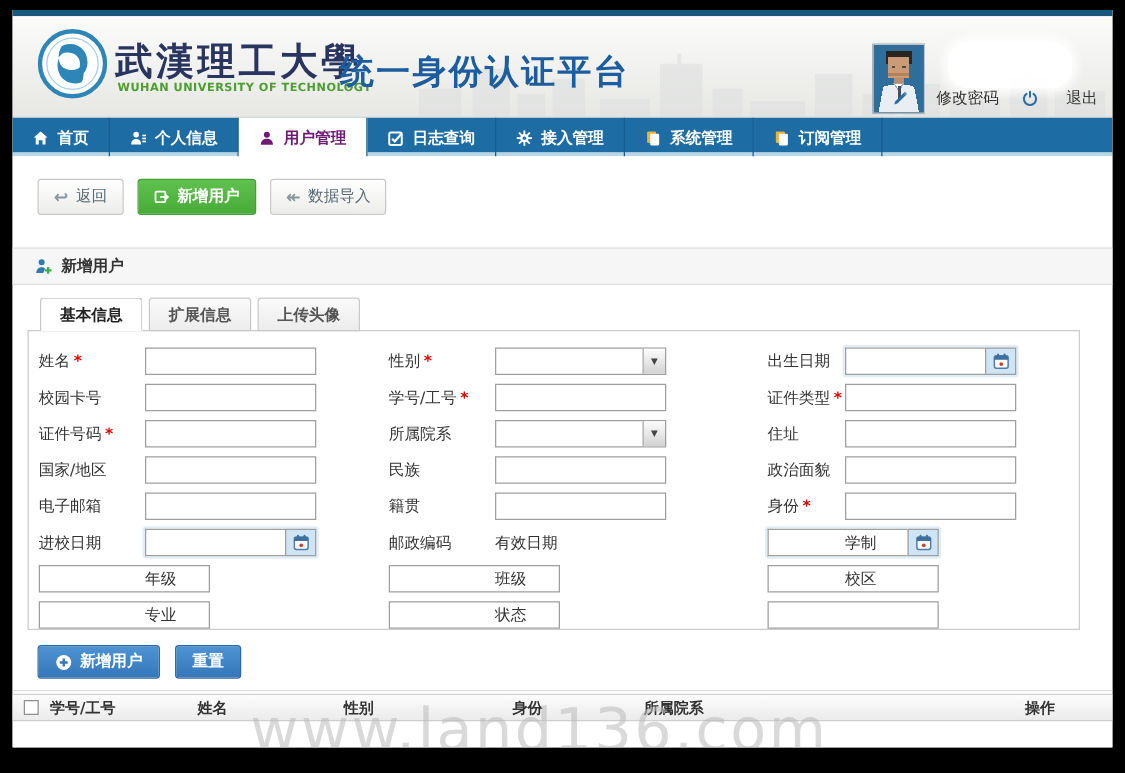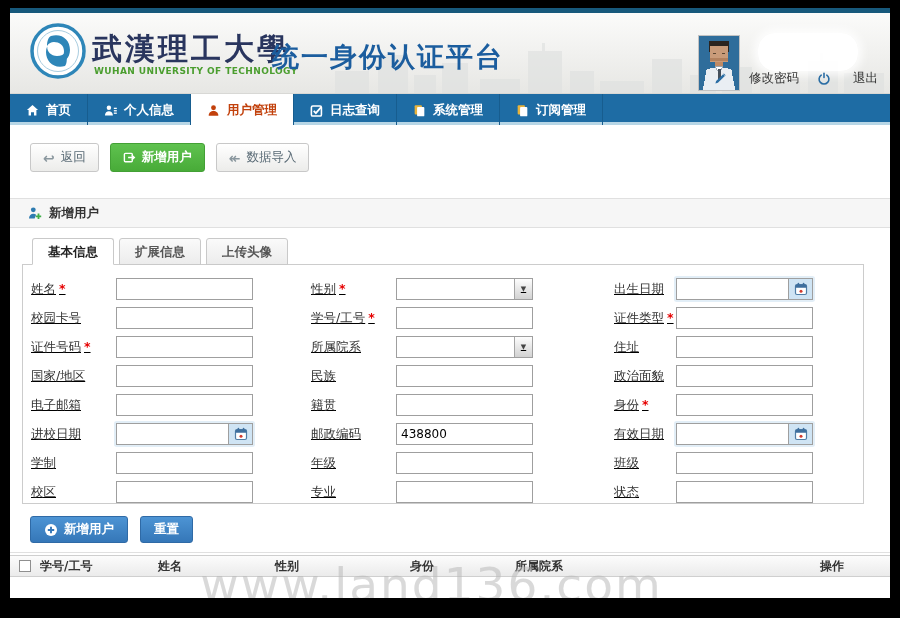--- a/index.html
+++ b/index.html
@@ -18,42 +18,42 @@
   .avatar{position:absolute;left:688px;top:22px;width:42px;height:56px;border:1px solid #c2c2c2;background:#2f6d9b;overflow:hidden;}
   .redact-blob{position:absolute;left:748px;top:20px;width:100px;height:38px;background:rgba(255,255,255,.96);
                border-radius:17px;box-shadow:0 0 8px 4px rgba(255,255,255,.85);}
   .header-links{position:absolute;right:12px;top:57px;display:flex;gap:18px;align-items:center;font-size:12.5px;color:#333;}
   .hlink{display:inline-flex;align-items:center;gap:22px;cursor:pointer;color:#333;}
   .hlink .ic{color:#2a6da4;}
   
   .nav{height:28px;background:#1e6ca4;display:flex;align-items:stretch;}
   .nav-item{display:flex;align-items:center;gap:7px;padding:16px 16px;color:#fff;font-size:12.5px;font-weight:bold;
             border-right:1px solid #175d8f;cursor:pointer;white-space:nowrap;}
-  .nav-item.active{background:#fff;color:#c2410c;}
+  .nav-item.active{background:#fff;color:#701a75;}
   .navstrip{height:3px;background:#b7d6e6;}
   
   .ic{display:inline-flex;align-items:center;justify-content:center;line-height:0;}
   .ic svg{display:block;}
   
   .content{position:relative;background:#fff;height:473px;}
   .toolbar{height:73px;padding:18px 0 0 20px;display:flex;gap:11px;align-items:flex-start;}
   .btn{display:inline-flex;align-items:center;gap:6px;height:29px;padding:0 12px;border-radius:3px;
        font-size:12.5px;cursor:pointer;white-space:nowrap;}
   .btn-light{background:linear-gradient(#ffffff,#ececea);border:1px solid #c8c8c8;color:#5a6b76;}
   .btn-light .arr{color:#8a979e;font-size:14px;font-weight:bold;}
   .btn-green{background:linear-gradient(#5fc24f,#48ab38);border:1px solid #43a035;color:#fff;font-weight:bold;}
   .section-strip{height:30px;background:#f6f6f6;border-top:1px solid #e0e0e0;border-bottom:1px solid #e0e0e0;
                  display:flex;align-items:center;gap:7px;padding-left:18px;font-size:12.5px;font-weight:bold;color:#333;}
   
   .tabs{margin:10px 0 0 22px;display:flex;gap:5px;position:relative;z-index:2;}
   .tab{padding:0 15px;line-height:25px;height:27px;border:1px solid #c9c9c9;border-radius:3px 3px 0 0;
        background:linear-gradient(#fafafa,#ececec);color:#555;font-size:12.5px;font-weight:bold;cursor:pointer;}
   .tab.active{background:#fff;border-bottom:1px solid #fff;color:#222;}
   
-  .panel{margin:-1px 26px 0 12px;border:1px solid #ccc;height:240px;padding:13px 0 0 8px;position:relative;z-index:1;background:#fff;text-decoration:underline;}
+  .panel{margin:-1px 26px 0 12px;border:1px solid #ccc;height:240px;padding:13px 0 0 8px;position:relative;z-index:1;background:#fff;}
   .form-grid{display:grid;grid-template-columns:85px 195px 85px 218px 62px 152px;row-gap:7px;align-items:center;}
   .f-lbl{font-size:12.5px;color:#333;white-space:nowrap;}
   .f-lbl .req{color:#e60000;font-weight:bold;margin-left:3px;}
   .f-input{width:137px;height:22px;border:1px solid #9f9f9f;padding:0 4px;font-size:12px;
            font-family:"DejaVu Sans","Liberation Sans",sans-serif;outline:none;background:#fff;}
   .selectbox{width:137px;height:22px;border:1px solid #9f9f9f;display:flex;background:#fff;cursor:pointer;}
   .sel-val{flex:1;font-size:12px;padding:2px 4px;}
   .sel-btn{width:18px;border-left:1px solid #a5a5a5;background:linear-gradient(#fdfdfd,#d2d2d2);
            display:flex;align-items:center;justify-content:center;font-size:7px;color:#444;}
   .datebox{width:137px;display:flex;box-shadow:0 0 0 2px rgba(160,200,230,.30);border-radius:1px;}
@@ -186,20 +186,35 @@
           <svg width="13" height="13" viewBox="0 0 14 14">
             <rect x="1.5" y="2.2" width="10.8" height="10.8" rx="1.5" fill="none" stroke="currentColor" stroke-width="1.7"></rect>
             <path d="M4 7.5 L6.3 9.8 L12 3.3" fill="none" stroke="currentColor" stroke-width="1.9"></path>
           </svg>
         </span>
         <span>日志查询</span>
       </div>
       <div class="nav-item">
         <span class="ic">
           <svg width="13" height="13" viewBox="0 0 14 14">
+            <g fill="currentColor">
+              <rect x="6.2" y="0.4" width="1.6" height="13.2"></rect>
+              <rect x="6.2" y="0.4" width="1.6" height="13.2" transform="rotate(45 7 7)"></rect>
+              <rect x="6.2" y="0.4" width="1.6" height="13.2" transform="rotate(90 7 7)"></rect>
+              <rect x="6.2" y="0.4" width="1.6" height="13.2" transform="rotate(135 7 7)"></rect>
+              <circle cx="7" cy="7" r="3.6"></circle>
+            </g>
+            <circle cx="7" cy="7" r="1.5" fill="#1e6ca4"></circle>
+          </svg>
+        </span>
+        <span>接入管理</span>
+      </div>
+      <div class="nav-item">
+        <span class="ic">
+          <svg width="13" height="13" viewBox="0 0 14 14">
             <rect x="1.8" y="1.3" width="7.8" height="10" rx="1" fill="#e9b33b"></rect>
             <rect x="4.4" y="3.3" width="7.8" height="10" rx="1" fill="#ffffff"></rect>
           </svg>
         </span>
         <span>系统管理</span>
       </div>
       <div class="nav-item">
         <span class="ic">
           <svg width="13" height="13" viewBox="0 0 14 14">
             <rect x="1.8" y="1.3" width="7.8" height="10" rx="1" fill="#e9b33b"></rect>
@@ -313,21 +328,20 @@
                   <rect x="1.5" y="2.5" width="11" height="10" rx="1.5" fill="#fff" stroke="#4f7da6" stroke-width="1.2"></rect>
                   <path d="M1.5 4 a1.5 1.5 0 0 1 1.5 -1.5 h8 a1.5 1.5 0 0 1 1.5 1.5 v1.7 h-11 Z" fill="#3e6f9e"></path>
                   <rect x="3.6" y="0.8" width="1.6" height="2.8" rx="0.8" fill="#3e6f9e"></rect>
                   <rect x="8.8" y="0.8" width="1.6" height="2.8" rx="0.8" fill="#3e6f9e"></rect>
                   <circle cx="7" cy="9.2" r="1.5" fill="#d23b2f"></circle>
                 </svg>
               </span>
             </div>
           </div>
           <div class="f-lbl"><span>邮政编码</span></div>
-          <div class="f-cell"><input class="f-input" value="438800" style=""></div>
           <div class="f-lbl"><span>有效日期</span></div>
           <div class="f-cell">
             <div class="datebox">
               <input class="f-input" style="">
               <span class="cal-btn">
                 <svg width="14" height="14" viewBox="0 0 14 14">
                   <rect x="1.5" y="2.5" width="11" height="10" rx="1.5" fill="#fff" stroke="#4f7da6" stroke-width="1.2"></rect>
                   <path d="M1.5 4 a1.5 1.5 0 0 1 1.5 -1.5 h8 a1.5 1.5 0 0 1 1.5 1.5 v1.7 h-11 Z" fill="#3e6f9e"></path>
                   <rect x="3.6" y="0.8" width="1.6" height="2.8" rx="0.8" fill="#3e6f9e"></rect>
                   <rect x="8.8" y="0.8" width="1.6" height="2.8" rx="0.8" fill="#3e6f9e"></rect>

